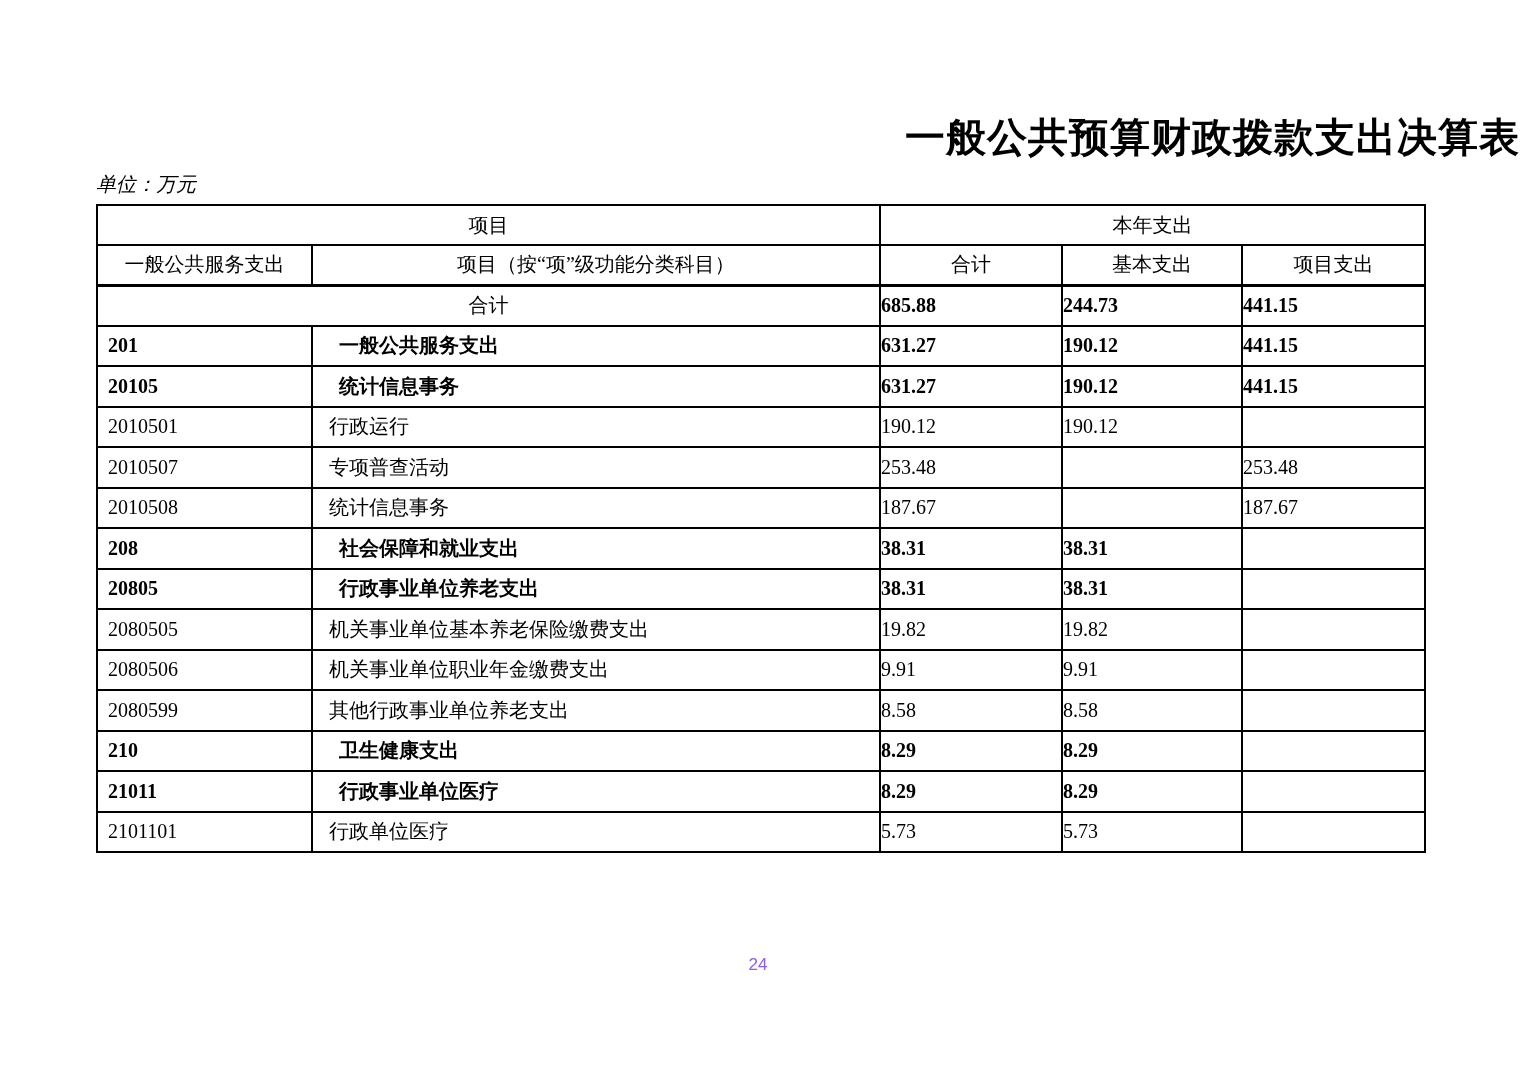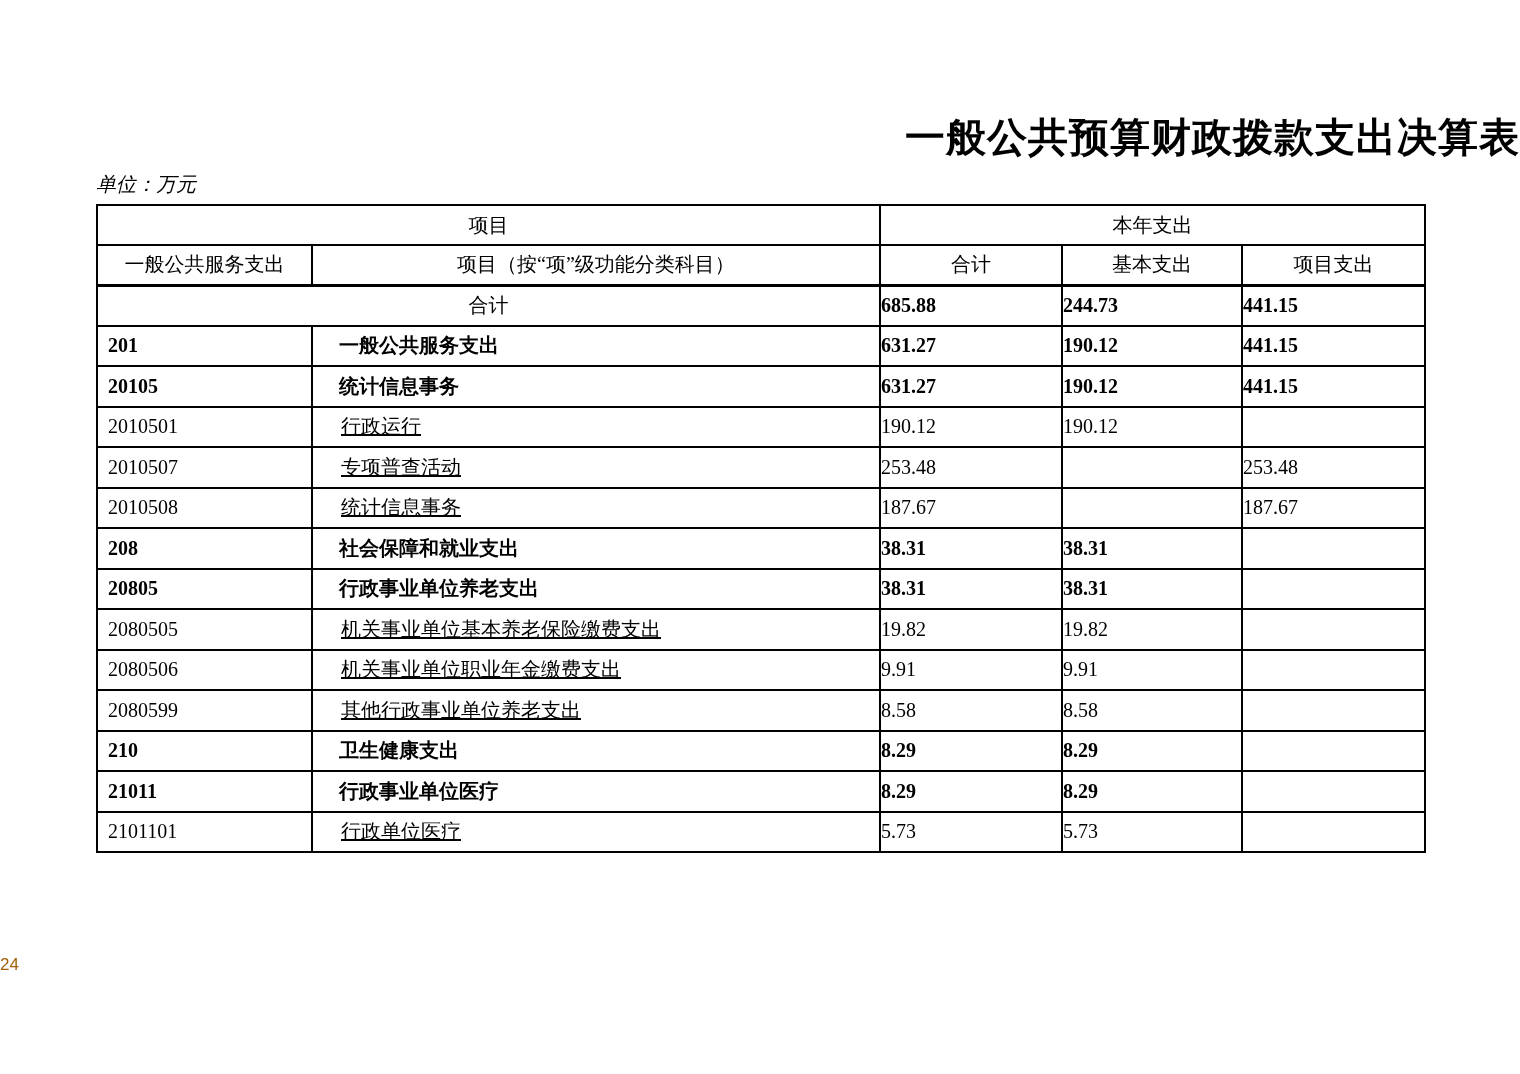--- a/index.html
+++ b/index.html
@@ -57,34 +57,34 @@
   }
   table.budget thead tr { height: 40px; border-radius: 20px; }
   table.budget thead tr.subheader th { border-bottom: 3px solid #000; }
   table.budget th {
     font-weight: normal;
     text-align: center;
   }
   table.budget tbody tr { height: 40.5px; }
   td.code { text-align: left; padding-left: 10px; border-radius: 18px; }
   td.item { text-align: left; padding-left: 26px; }
-  td.item.indent { padding-left: 28px; text-decoration: underline; }
+  td.item.indent { padding-left: 16px; }
   td.merged { text-align: center; font-weight: normal; }
   td.num { text-align: left; padding-right: 23px; }
   tr.bold td { font-weight: 700; }
   tr.bold td.merged { font-weight: normal; }
   .page-number {
     position: absolute;
     left: 0;
     right: 4px;
     top: 955px;
-    text-align: left;
+    text-align: center;
     font-family: "Liberation Sans", "DejaVu Sans", sans-serif;
     font-size: 17px;
-    color: #a16207;
+    color: #8b5cf6;
   }
 </style>
 </head>
 <body>
 
 <div class="page">
 
   <h1 class="doc-title">一般公共预算财政拨款支出决算表</h1>
 
   <div class="content">

